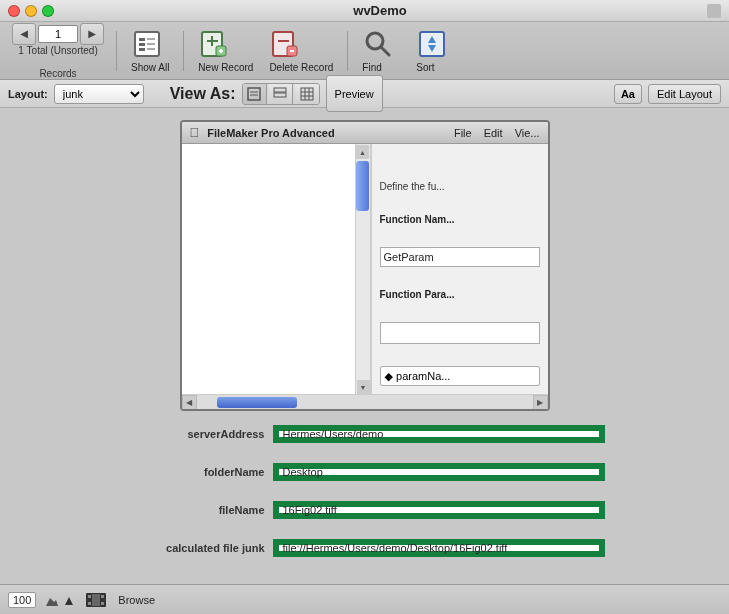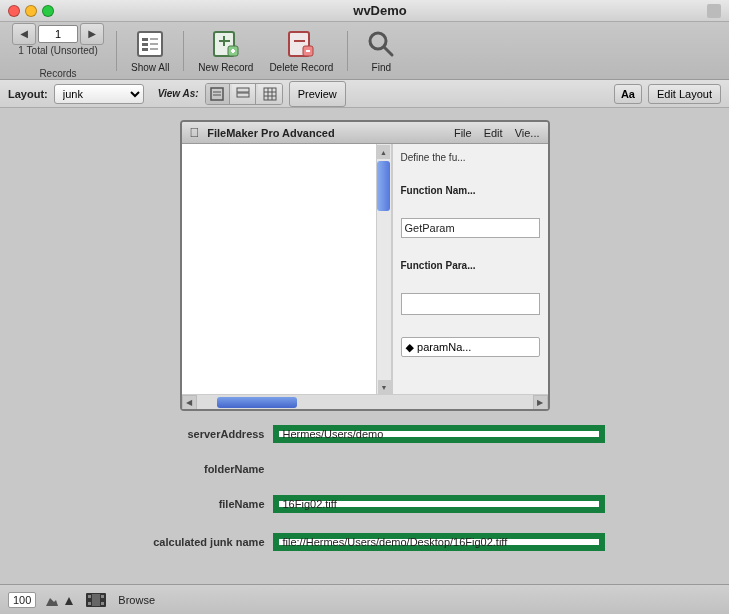--- a/index.html
+++ b/index.html
@@ -102,21 +102,21 @@
     }
     .toolbar-divider {
       width: 1px;
       height: 40px;
       background: #999;
       margin: 0 4px;
     }
     .toolbar-btn {
       display: flex;
       flex-direction: column;
-      align-items: center;
+      align-items: flex-start;
       cursor: pointer;
       padding: 4px 6px;
       border-radius: 4px;
       min-width: 50px;
     }
     .toolbar-btn-icon {
       width: 32px; height: 32px;
       display: flex; align-items: center; justify-content: center;
     }
     .toolbar-btn-label {
@@ -144,45 +144,44 @@
     .layout-select {
       height: 20px;
       font-size: 11px;
       background: linear-gradient(to bottom, #ffffff, #e8e8e8);
       border: 1px solid #999;
       border-radius: 3px;
       padding: 0 4px;
       width: 90px;
     }
     .view-label {
-      font-size: 10px;
+      font-size: 16px;
       color: #222;
       font-weight: bold;
-      margin-left: 8px;
-      font-style: italic;
+      margin-left: 20px;
     }
     .view-icons {
       display: flex;
       gap: 2px;
       border: 1px solid #999;
       border-radius: 3px;
       overflow: hidden;
     }
     .view-icon-btn {
       width: 24px; height: 20px;
       background: linear-gradient(to bottom, #e8e8e8, #d0d0d0);
       border-right: 1px solid #999;
       display: flex; align-items: center; justify-content: center;
       cursor: pointer;
       font-size: 10px;
     }
     .view-icon-btn:last-child { border-right: none; }
     .view-icon-btn.active { background: linear-gradient(to bottom, #d0d0d0, #c0c0c0); }
     .preview-btn {
-      height: 26px;
+      height: 37px;
       padding: 0 8px;
       background: linear-gradient(to bottom, #e8e8e8, #d0d0d0);
       border: 1px solid #999;
       border-radius: 3px;
       font-size: 11px;
       cursor: pointer;
     }
     .spacer { flex: 1; }
     .aa-btn {
       height: 20px;
@@ -262,28 +261,29 @@
     .embedded-left {
       flex: 1;
       background: white;
       border-right: 1px solid #ccc;
       position: relative;
       overflow: hidden;
     }
 
     
     .embedded-right {
-      width: 156px;
+      width: 177px;
       background: #f0f0f0;
       border-left: 1px solid #ccc;
       padding: 8px;
       display: flex;
       flex-direction: column;
       gap: 22px;
       font-size: 11px;
+      justify-content: flex-end;
     }
     .dialog-text {
       color: #333;
       font-size: 10px;
     }
     .dialog-label {
       font-weight: bold;
       font-size: 10px;
       color: #222;
     }
@@ -482,20 +482,30 @@
   <div class="toolbar-btn">
     <div class="toolbar-btn-icon">
       <svg width="32" height="32" viewBox="0 0 32 32">
         <circle cx="13" cy="13" r="8" fill="none" stroke="#555" stroke-width="3"></circle>
         <line x1="19" y1="19" x2="27" y2="27" stroke="#555" stroke-width="3" stroke-linecap="round"></line>
       </svg>
     </div>
     <span class="toolbar-btn-label">Find</span>
   </div>
 
+  <div class="toolbar-btn">
+    <div class="toolbar-btn-icon">
+      <svg width="32" height="32" viewBox="0 0 32 32">
+        <rect x="4" y="4" width="24" height="24" rx="2" fill="#e8eef8" stroke="#4466aa" stroke-width="2"></rect>
+        <polygon points="16,8 20,15 12,15" fill="#4488cc"></polygon>
+        <polygon points="16,24 20,17 12,17" fill="#4488cc"></polygon>
+      </svg>
+    </div>
+    <span class="toolbar-btn-label">Sort</span>
+  </div>
 </div>
 
 <div class="secondary-toolbar">
   <span class="layout-label">Layout:</span>
   <select class="layout-select">
     <option>junk</option>
   </select>
   <span class="view-label">View As:</span>
   <div class="view-icons">
     <div class="view-icon-btn active">
@@ -575,27 +585,28 @@
     </div>
   </div>
 
   <div class="fields-area">
   <div class="field-row">
         <div class="field-name">serverAddress</div>
         <div class="field-value">Hermes/Users/demo</div>
       </div>
       <div class="field-row">
         <div class="field-name">folderName</div>
+        <div class="field-value">Desktop</div>
       </div>
       <div class="field-row">
         <div class="field-name">fileName</div>
         <div class="field-value">16Fig02.tiff</div>
       </div>
       <div class="field-row">
-        <div class="field-name">calculated junk name</div>
+        <div class="field-name">calculated file junk</div>
         <div class="field-value">file://Hermes/Users/demo/Desktop/16Fig02.tiff</div>
       </div>
     </div>
 
 </div>
 
 <div class="statusbar">
   <span class="zoom-display">100</span>
   <div class="zoom-icons">
     <svg width="16" height="16" viewBox="0 0 16 16">

